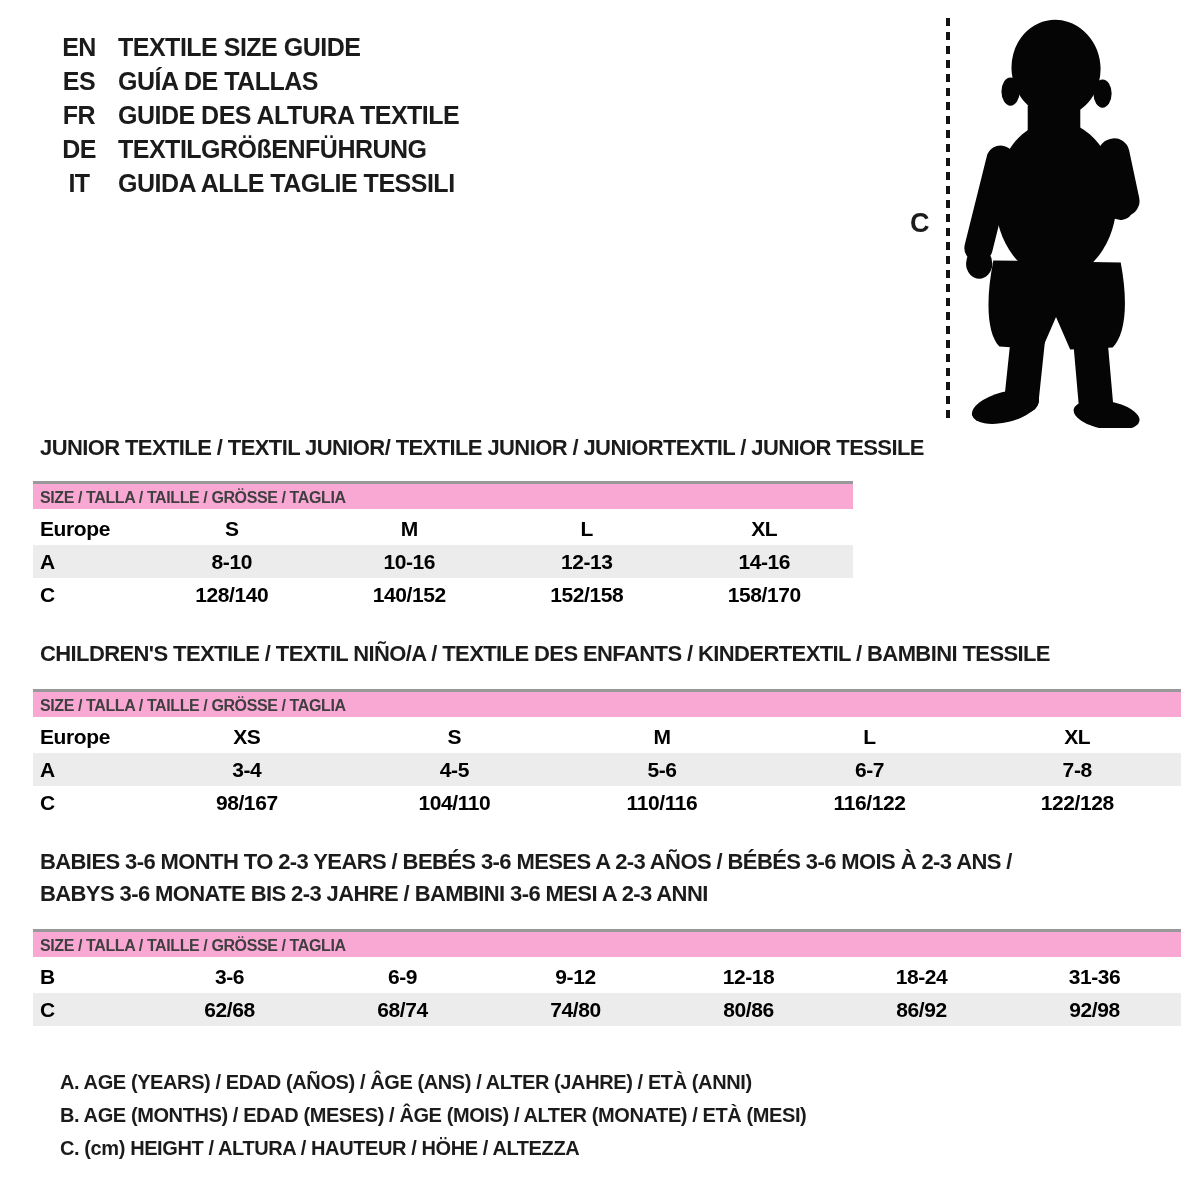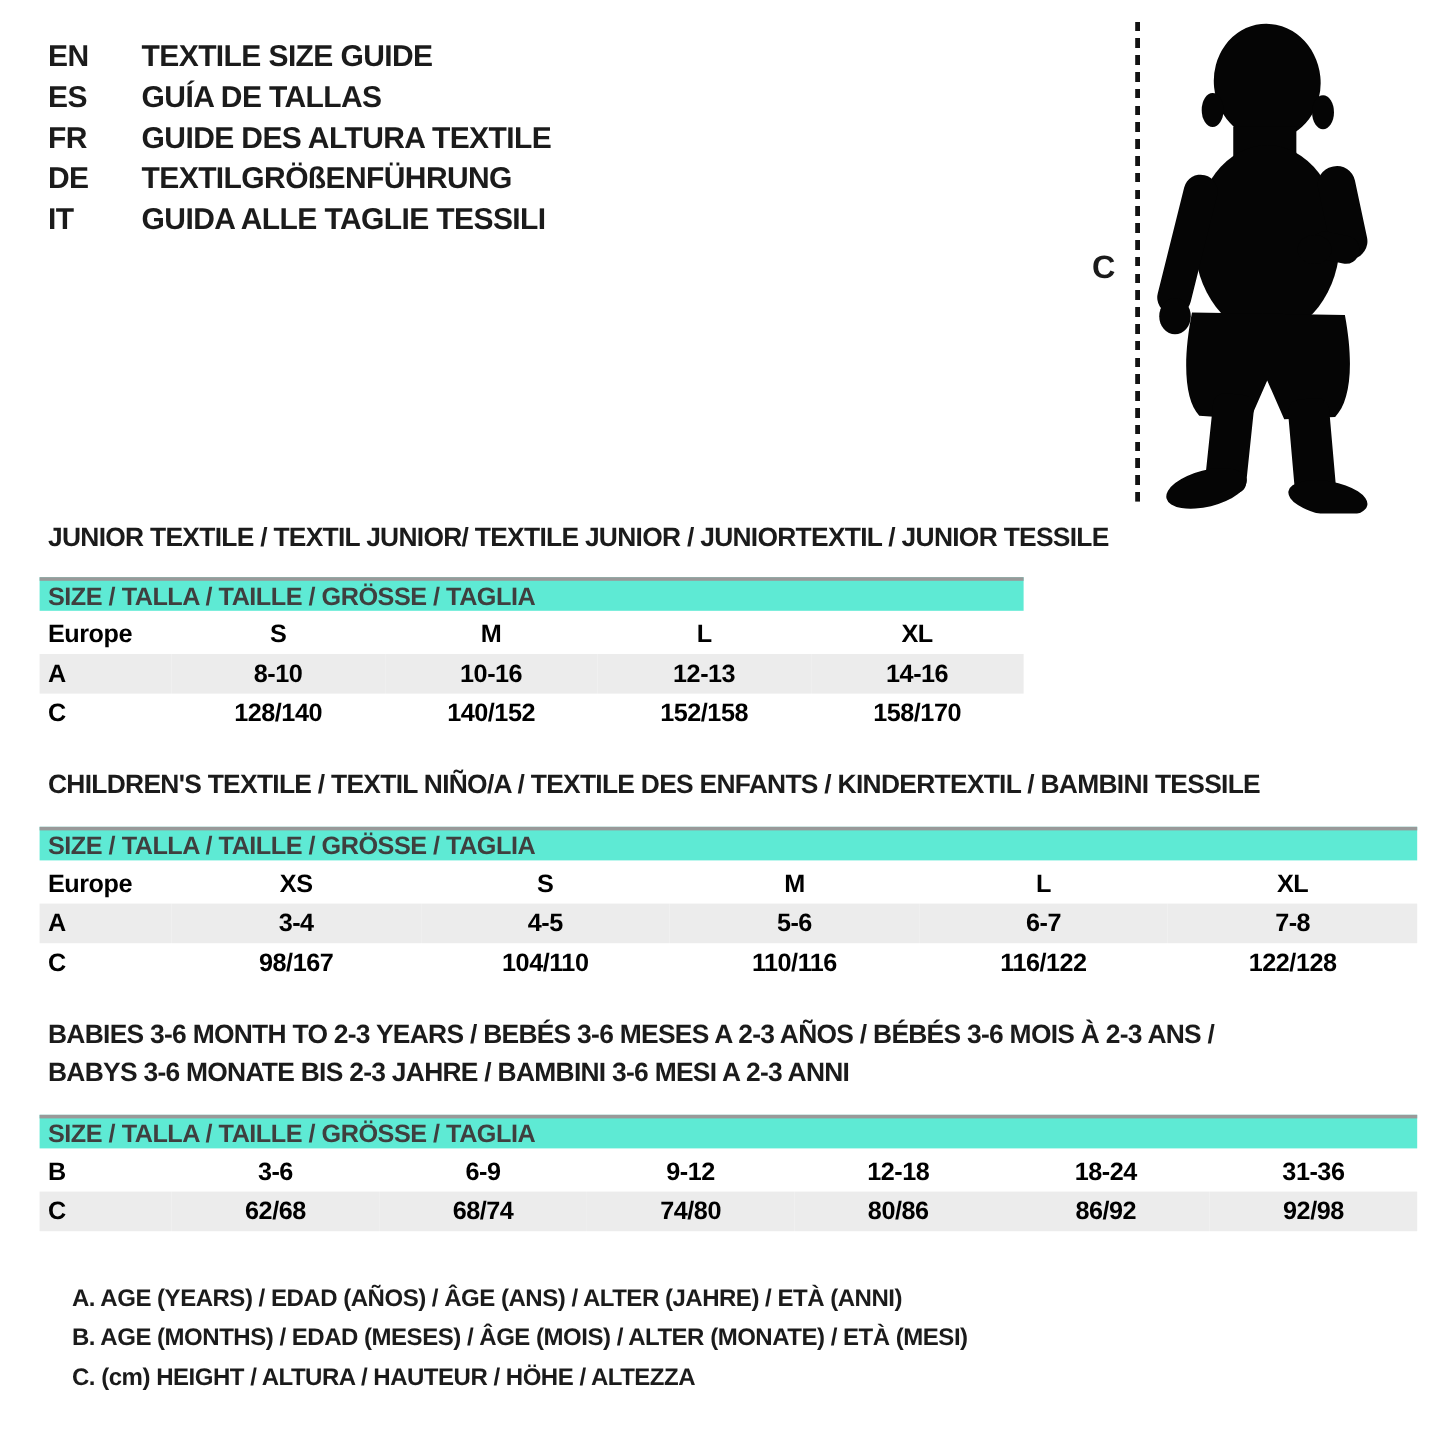--- a/index.html
+++ b/index.html
@@ -4,41 +4,41 @@
 <style>
   html,body{margin:0;padding:0;}
   body{
     width:1200px;height:1200px;position:relative;background:#ffffff;
     font-family:"Liberation Sans",sans-serif;color:#1b1b1b;overflow:hidden;
     -webkit-font-smoothing:antialiased;
   }
   .abs{position:absolute;}
 
   
-  .lang-block{left:40px;top:30px;}
+  .lang-block{left:40px;top:30px;text-align:center;}
   .lang-row{display:flex;height:34px;line-height:34px;}
   .lang-code{width:78px;font-size:25px;font-weight:700;letter-spacing:-0.5px;}
   .lang-title{font-size:25px;font-weight:700;letter-spacing:-0.5px;white-space:nowrap;}
 
   
   .measure-line{
     left:946px;top:18px;width:4px;height:400px;
     background:repeating-linear-gradient(to bottom,#121212 0px,#121212 8px,transparent 8px,transparent 14px);
   }
   .measure-label{left:910px;top:208px;font-size:27px;font-weight:700;letter-spacing:-0.5px;}
   .silhouette{left:963px;top:12px;}
 
   
   .section-title{font-size:22px;font-weight:700;letter-spacing:-0.6px;white-space:nowrap;line-height:26px;}
   .babies-title{line-height:32px;}
 
   
   .size-bar{
-    background:#5eead4;border-top:3px solid #999999;height:28px;line-height:27px;
-    font-size:21px;font-weight:700;letter-spacing:-0.4px;color:#3f3f3f;
+    background:#f9a8d4;border-top:3px solid #999999;height:28px;line-height:27px;
+    font-size:16px;font-weight:700;letter-spacing:-0.4px;color:#3f3f3f;
     padding-left:7px;box-sizing:border-box;
   }
 
   
   table.size-table{border-collapse:collapse;table-layout:fixed;font-size:21px;font-weight:700;letter-spacing:-0.4px;color:#000000;}
   table.size-table td{height:33px;padding:0;text-align:center;vertical-align:middle;}
   table.size-table td.label-cell{text-align:left;padding-left:7px;}
   tr.shaded{background:#ececec;}
 
   

